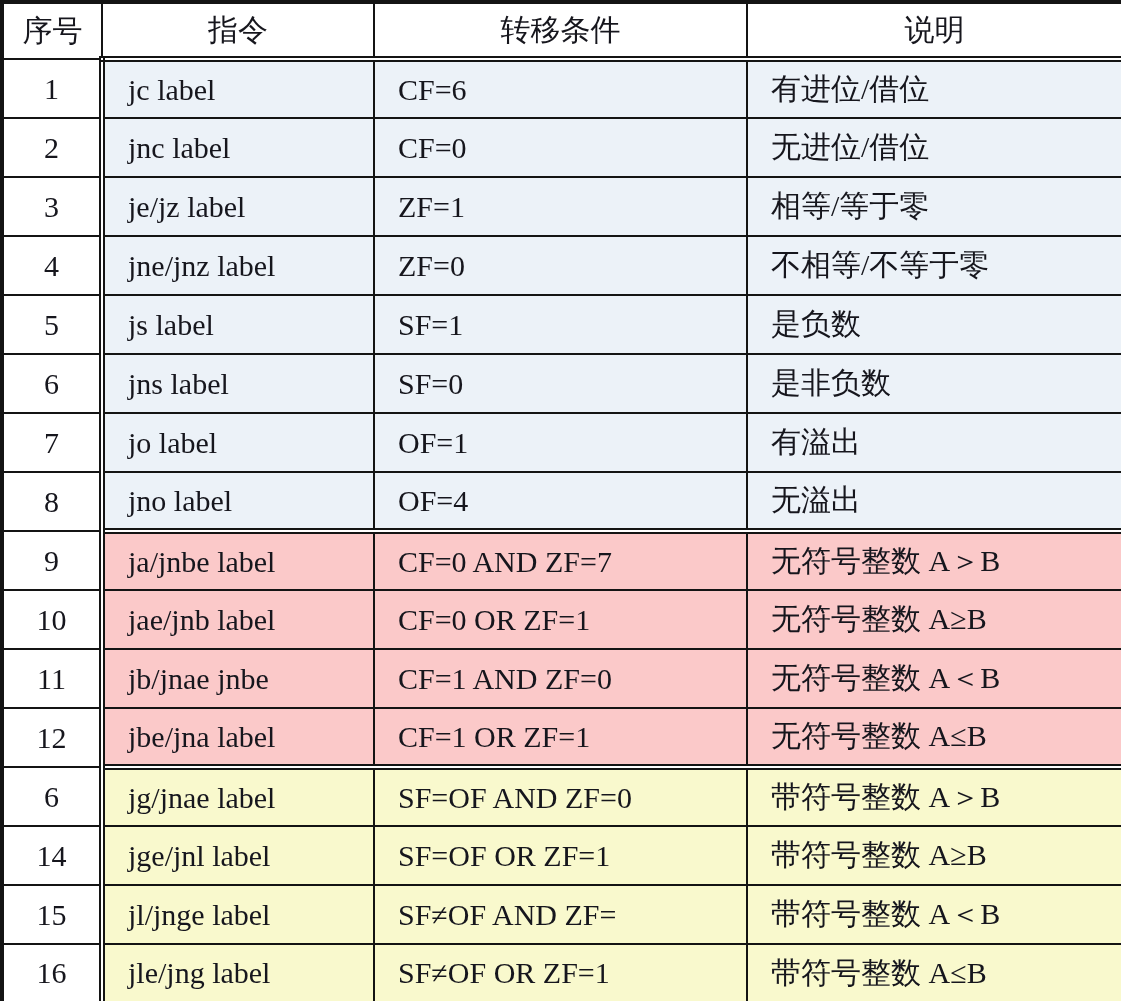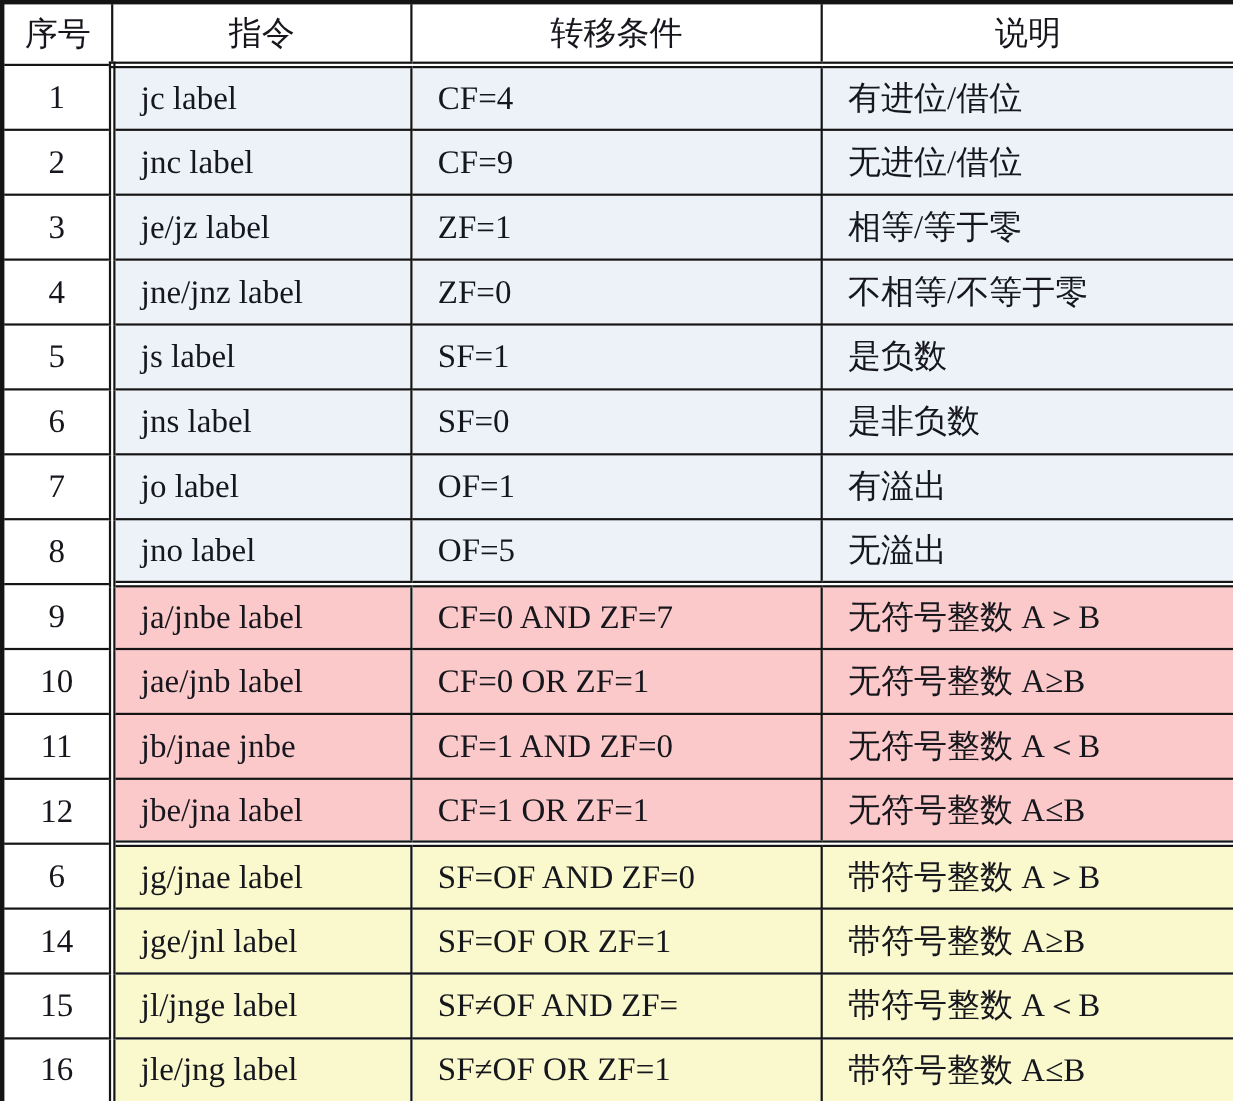--- a/index.html
+++ b/index.html
@@ -84,27 +84,27 @@
         <th>序号</th>
         <th>指令</th>
         <th>转移条件</th>
         <th>说明</th>
       </tr>
     </thead>
     <tbody id="table-body">
         <tr class="g-blue group-start">
     <td class="num-cell">1</td>
     <td class="instr-cell">jc label</td>
-    <td class="cond-cell">CF=4</td>
+    <td class="cond-cell">CF=6</td>
     <td class="desc-cell">有进位/借位</td>
   </tr>
         <tr class="g-blue">
     <td class="num-cell">2</td>
     <td class="instr-cell">jnc label</td>
-    <td class="cond-cell">CF=9</td>
+    <td class="cond-cell">CF=0</td>
     <td class="desc-cell">无进位/借位</td>
   </tr>
         <tr class="g-blue">
     <td class="num-cell">3</td>
     <td class="instr-cell">je/jz label</td>
     <td class="cond-cell">ZF=1</td>
     <td class="desc-cell">相等/等于零</td>
   </tr>
         <tr class="g-blue">
     <td class="num-cell">4</td>
@@ -126,21 +126,21 @@
   </tr>
         <tr class="g-blue">
     <td class="num-cell">7</td>
     <td class="instr-cell">jo label</td>
     <td class="cond-cell">OF=1</td>
     <td class="desc-cell">有溢出</td>
   </tr>
         <tr class="g-blue">
     <td class="num-cell">8</td>
     <td class="instr-cell">jno label</td>
-    <td class="cond-cell">OF=5</td>
+    <td class="cond-cell">OF=4</td>
     <td class="desc-cell">无溢出</td>
   </tr>
         <tr class="g-pink group-start">
     <td class="num-cell">9</td>
     <td class="instr-cell">ja/jnbe label</td>
     <td class="cond-cell">CF=0 AND ZF=7</td>
     <td class="desc-cell">无符号整数 A＞B</td>
   </tr>
         <tr class="g-pink">
     <td class="num-cell">10</td>

